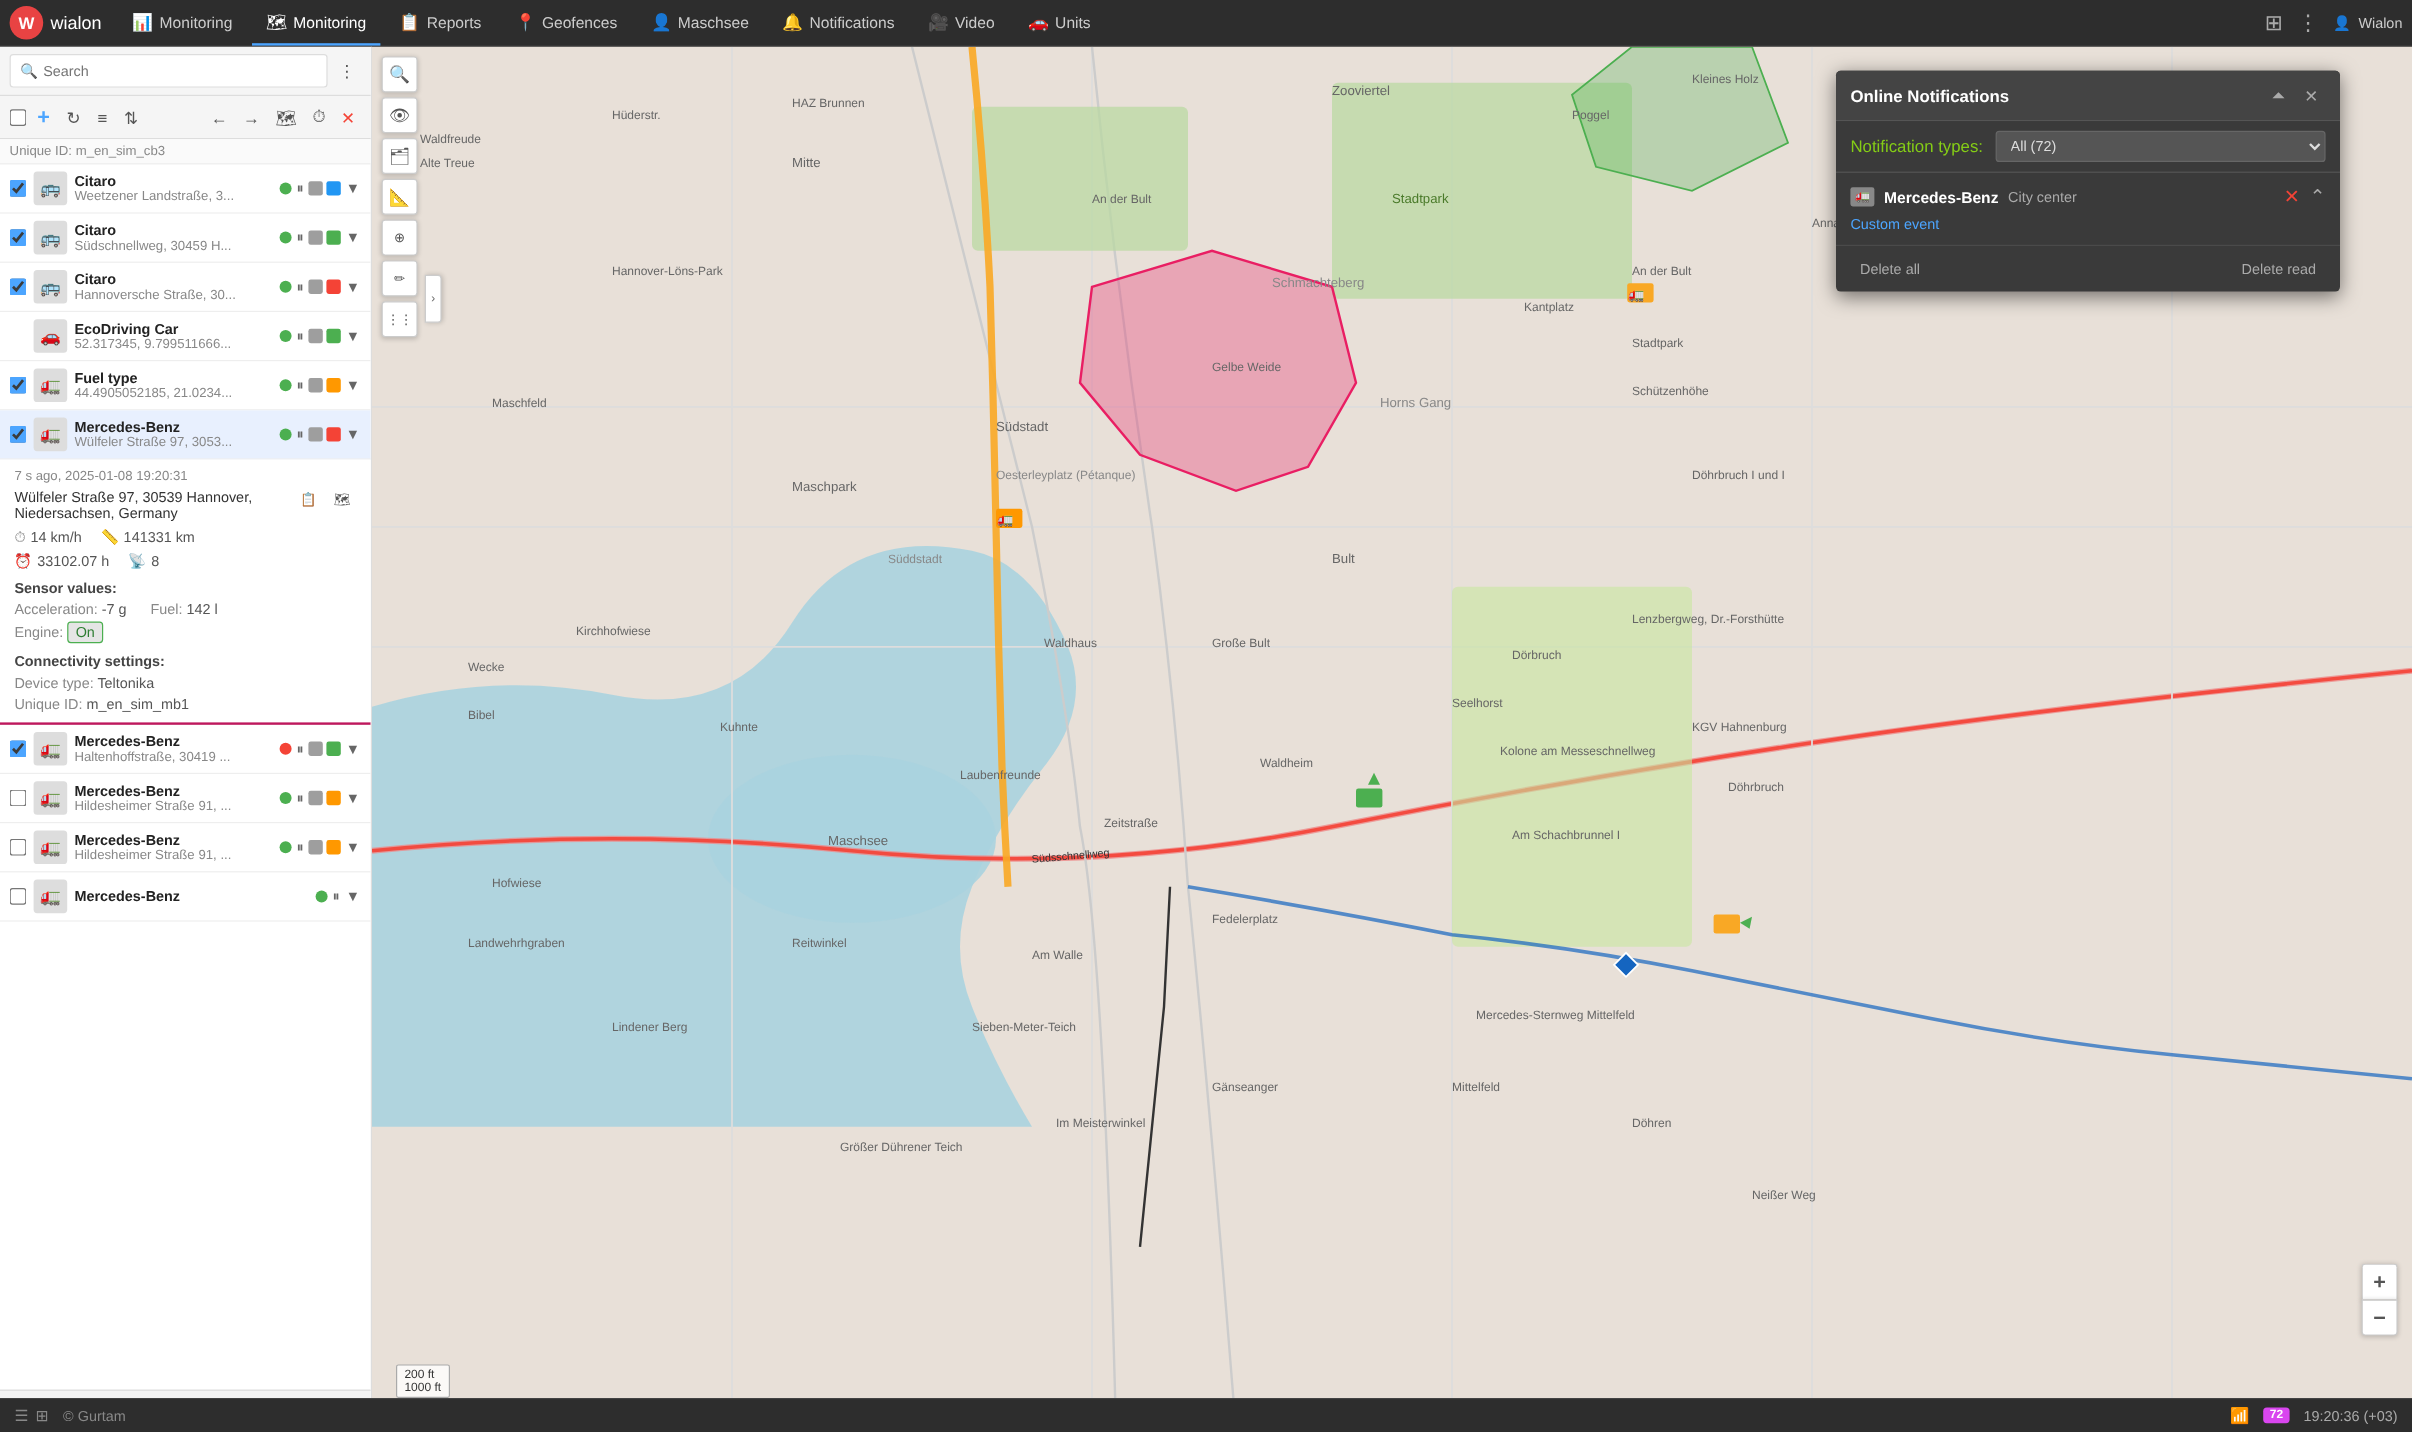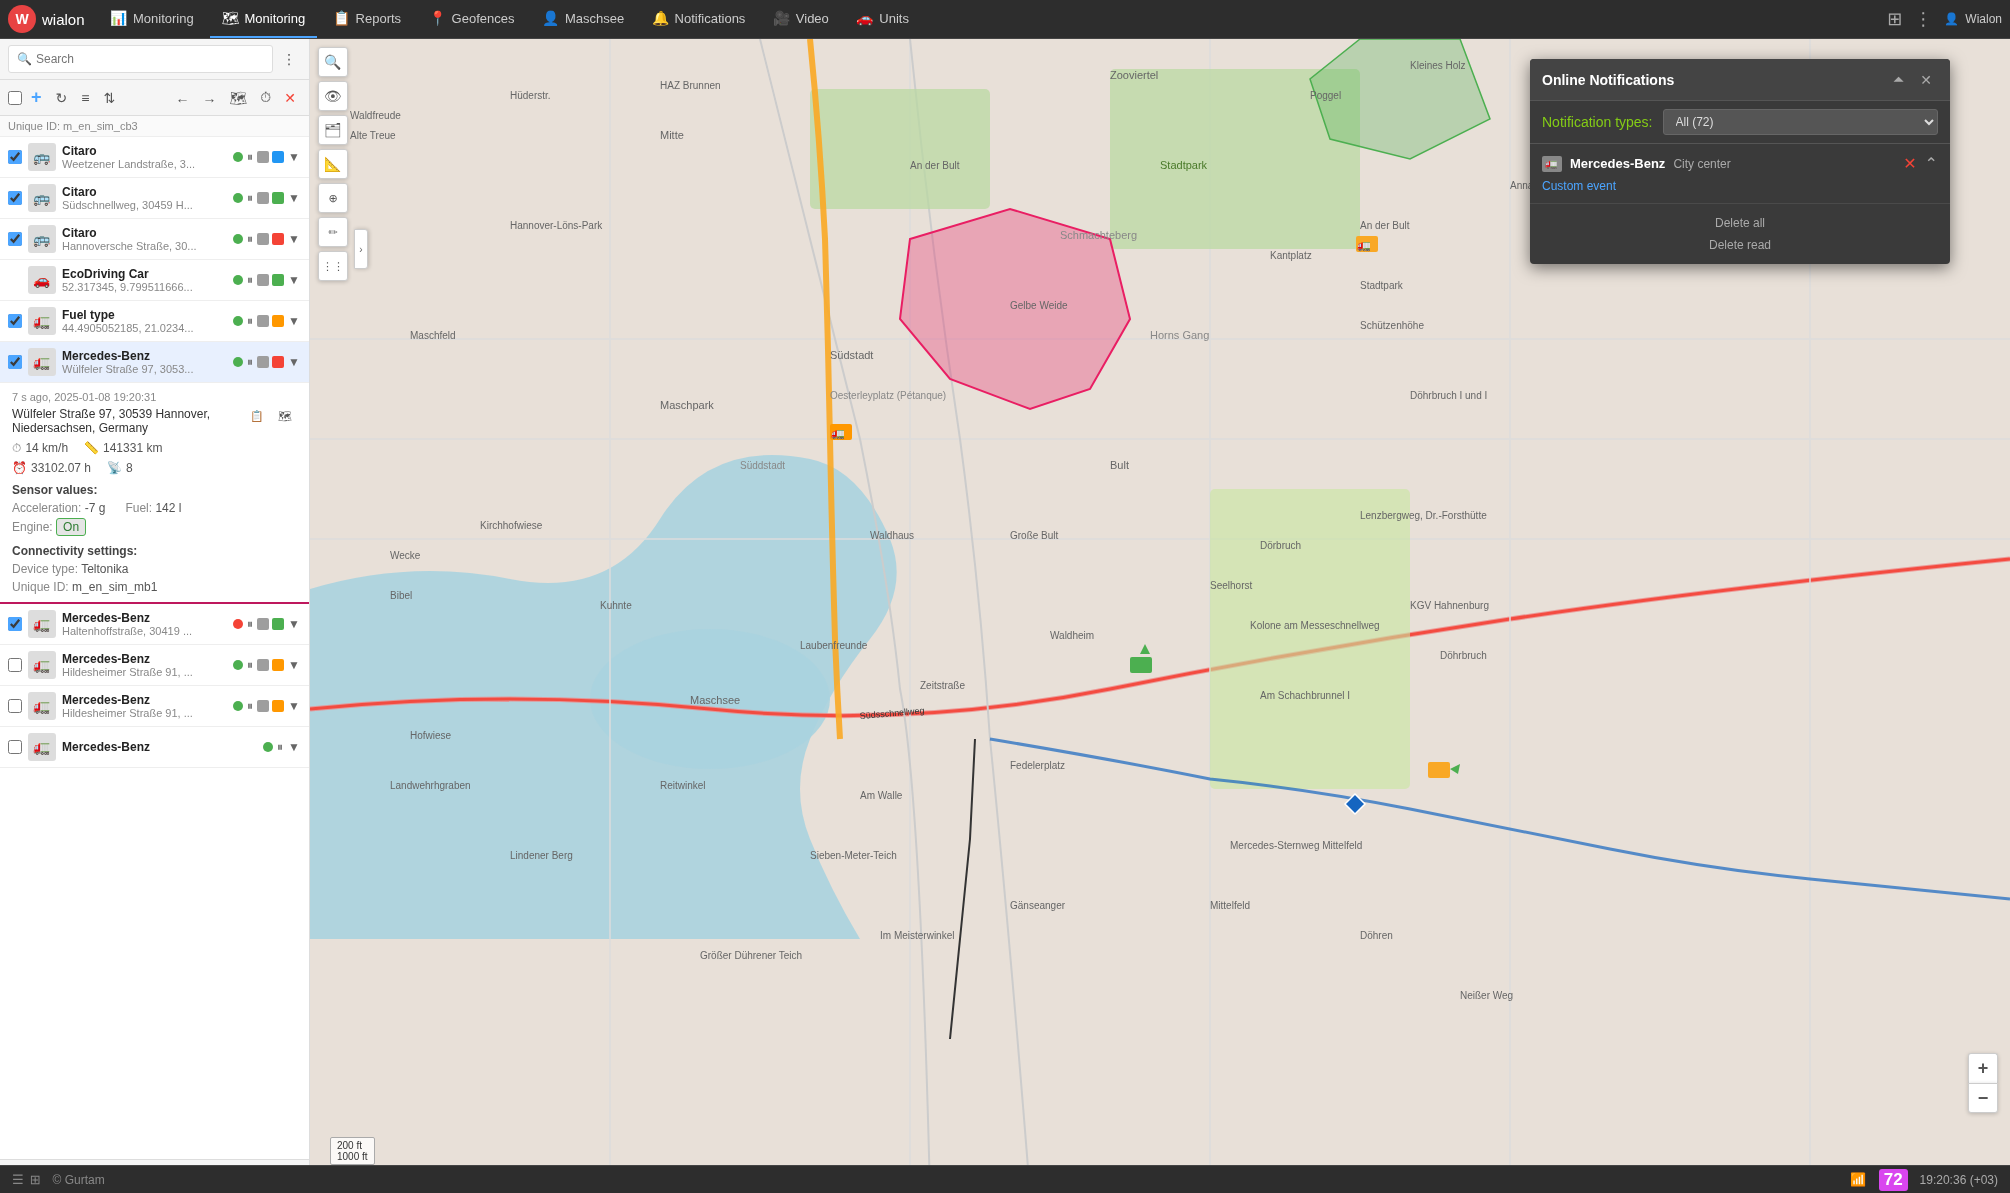--- a/index.html
+++ b/index.html
@@ -165,39 +165,39 @@
       width: 20px; height: 16px; background: #888; border-radius: 2px;
       display: flex; align-items: center; justify-content: center; font-size: 10px;
     }
     .notif-vehicle-name { font-weight: 600; color: #fff; font-size: 13px; }
     .notif-location { color: #aaa; font-size: 12px; flex: 1; }
     .notif-close-btn { background: none; border: none; cursor: pointer; color: #f44336; font-size: 16px; }
     .notif-expand-btn { background: none; border: none; cursor: pointer; color: #aaa; font-size: 16px; }
     .notif-body { font-size: 12px; color: #ccc; line-height: 1.5; margin-bottom: 6px; }
     .notif-link { color: #4ca5ff; cursor: pointer; text-decoration: none; }
 
-    .notif-footer { display: flex; justify-content: space-between; align-items: center; padding: 8px 12px; flex-direction: column; }
+    .notif-footer { display: flex; justify-content: space-between; align-items: center; padding: 8px 12px; }
     .notif-footer-btn {
       background: none; border: none; cursor: pointer; color: #aaa; font-size: 12px; padding: 4px 8px;
       border-radius: 3px;
     }
 
     
     .status-bar {
       position: fixed; bottom: 0; left: 0; right: 0; height: 28px;
       background: #2d2d2d; border-top: 1px solid #444;
       display: flex; align-items: center; justify-content: space-between; padding: 0 12px;
       font-size: 12px; color: #aaa; z-index: 200;
     }
     .status-left { display: flex; align-items: center; gap: 12px; }
     .status-right { display: flex; align-items: center; gap: 12px; }
     .status-copyright { color: #888; }
     .status-badge {
       background: #d946ef; color: white; border-radius: 3px;
-      padding: 1px 5px; font-size: 17px; font-weight: 600;
+      padding: 1px 5px; font-size: 10px; font-weight: 600;
     }
     .status-icons { display: flex; gap: 6px; align-items: center; }
     .status-icon { font-size: 13px; color: #888; cursor: pointer; }
 
     
     .unit-list::-webkit-scrollbar { width: 6px; }
     .unit-list::-webkit-scrollbar-track { background: #f1f1f1; }
     .unit-list::-webkit-scrollbar-thumb { background: #ccc; border-radius: 3px; }
 
     .map-left-expand {

